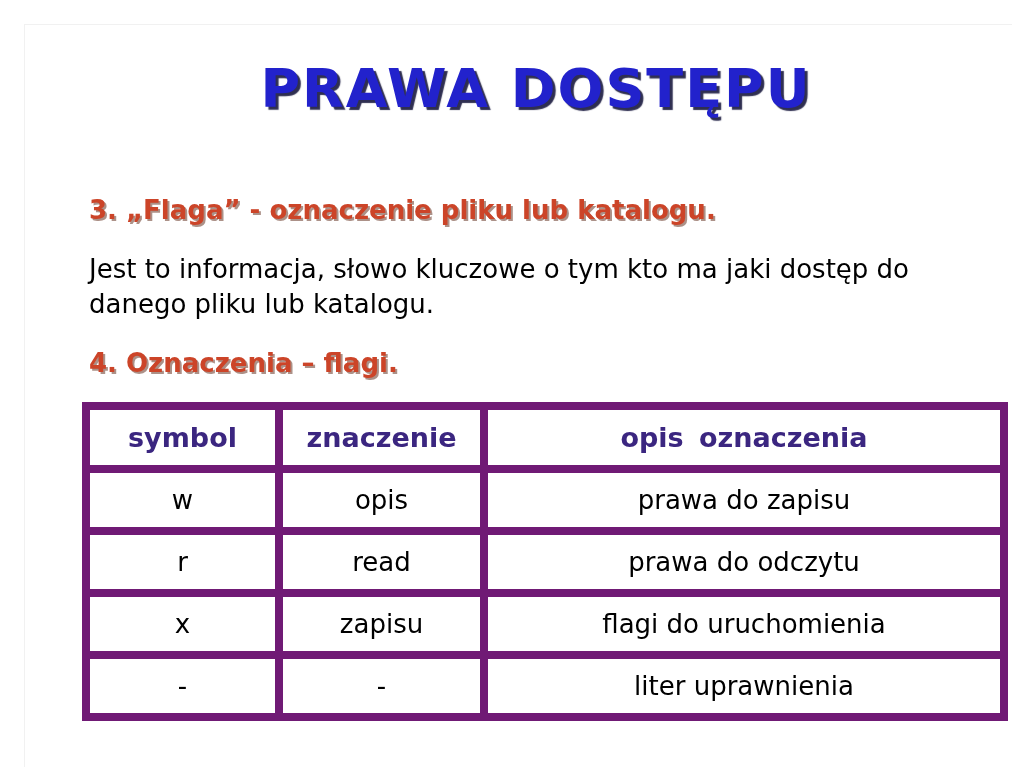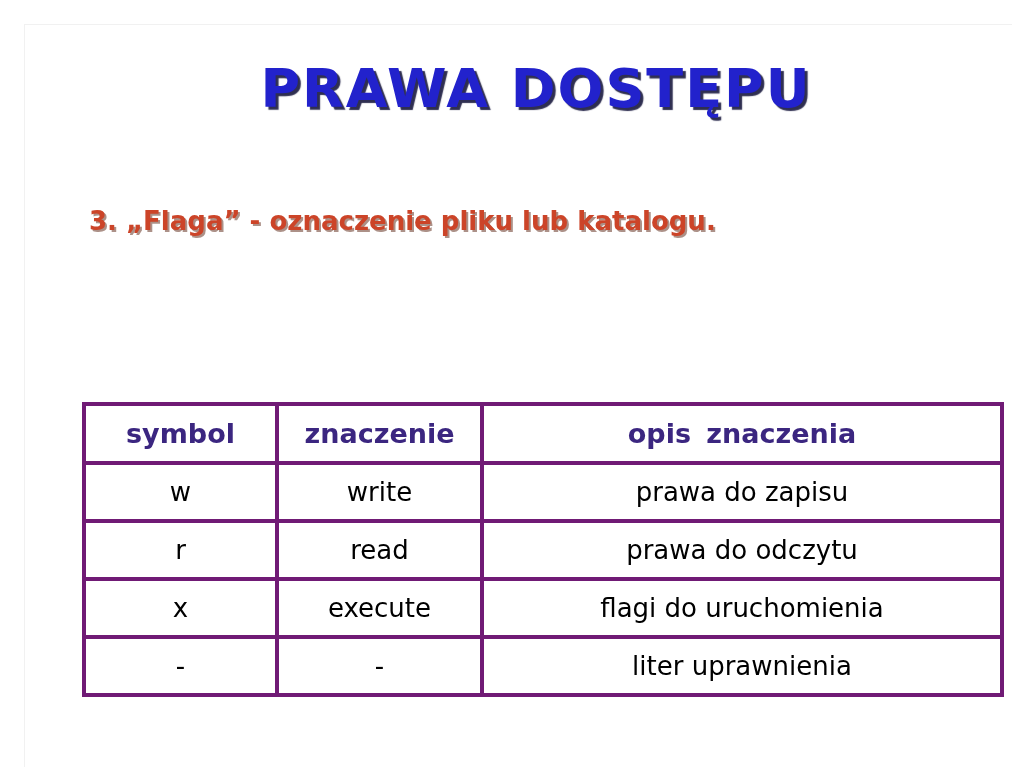--- a/index.html
+++ b/index.html
@@ -21,21 +21,21 @@
     text-align: center;
     font-size: 54px;
     font-weight: bold;
     letter-spacing: 2px;
     color: #2222cc;
     text-shadow: 3px 3px 1px rgba(10,10,50,0.85);
   }
   .content {
     position: absolute;
     left: 40px;
-    top: 155px;
+    top: 144px;
     width: 952px;
   }
   .heading {
     color: #cc4428;
     font-weight: bold;
     font-size: 26px;
     line-height: 35px;
     text-shadow: 2px 2px 0 rgba(90,35,18,0.5);
   }
   .bodytext {
@@ -45,21 +45,21 @@
   }
   .perm-table {
     position: absolute;
     left: 57px;
     top: 377px;
     width: 918px;
     border-collapse: collapse;
     table-layout: fixed;
   }
   .perm-table th, .perm-table td {
-    border: 4px solid #701a75;
+    border: 8px solid #701a75;
     text-align: center;
     vertical-align: middle;
     background: #ffffff;
   }
   .perm-table { border: 3px solid #000; }
   .perm-table th {
     height: 52px;
     font-size: 27px;
     font-weight: bold;
     color: #3b2680;
@@ -73,49 +73,51 @@
 </style>
 </head>
 <body>
 
 <div class="slide">
 
   <h1 class="title">PRAWA DOSTĘPU</h1>
 
   <div class="content">
     <div class="heading">3. „Flaga” - oznaczenie pliku lub katalogu.</div>
+    <div class="bodytext">Jest to informacja, słowo kluczowe o tym kto ma jaki dostęp do danego pliku lub katalogu.</div>
+    <div class="heading">4. Oznaczenia – flagi.</div>
   </div>
 
   <table class="perm-table">
     <colgroup>
       <col style="width:193px">
       <col style="width:205px">
       <col style="width:520px">
     </colgroup>
     <thead>
       <tr>
         <th>symbol</th>
         <th>znaczenie</th>
-        <th>opis znaczenia</th>
+        <th>opis oznaczenia</th>
       </tr>
     </thead>
     <tbody>
       <tr>
         <td>w</td>
-        <td>write</td>
+        <td>opis</td>
         <td>prawa do zapisu</td>
       </tr>
       <tr>
         <td>r</td>
         <td>read</td>
         <td>prawa do odczytu</td>
       </tr>
       <tr>
         <td>x</td>
-        <td>execute</td>
+        <td>zapisu</td>
         <td>flagi do uruchomienia</td>
       </tr>
       <tr>
         <td>-</td>
         <td>-</td>
         <td>liter uprawnienia</td>
       </tr>
     </tbody>
   </table>
 

